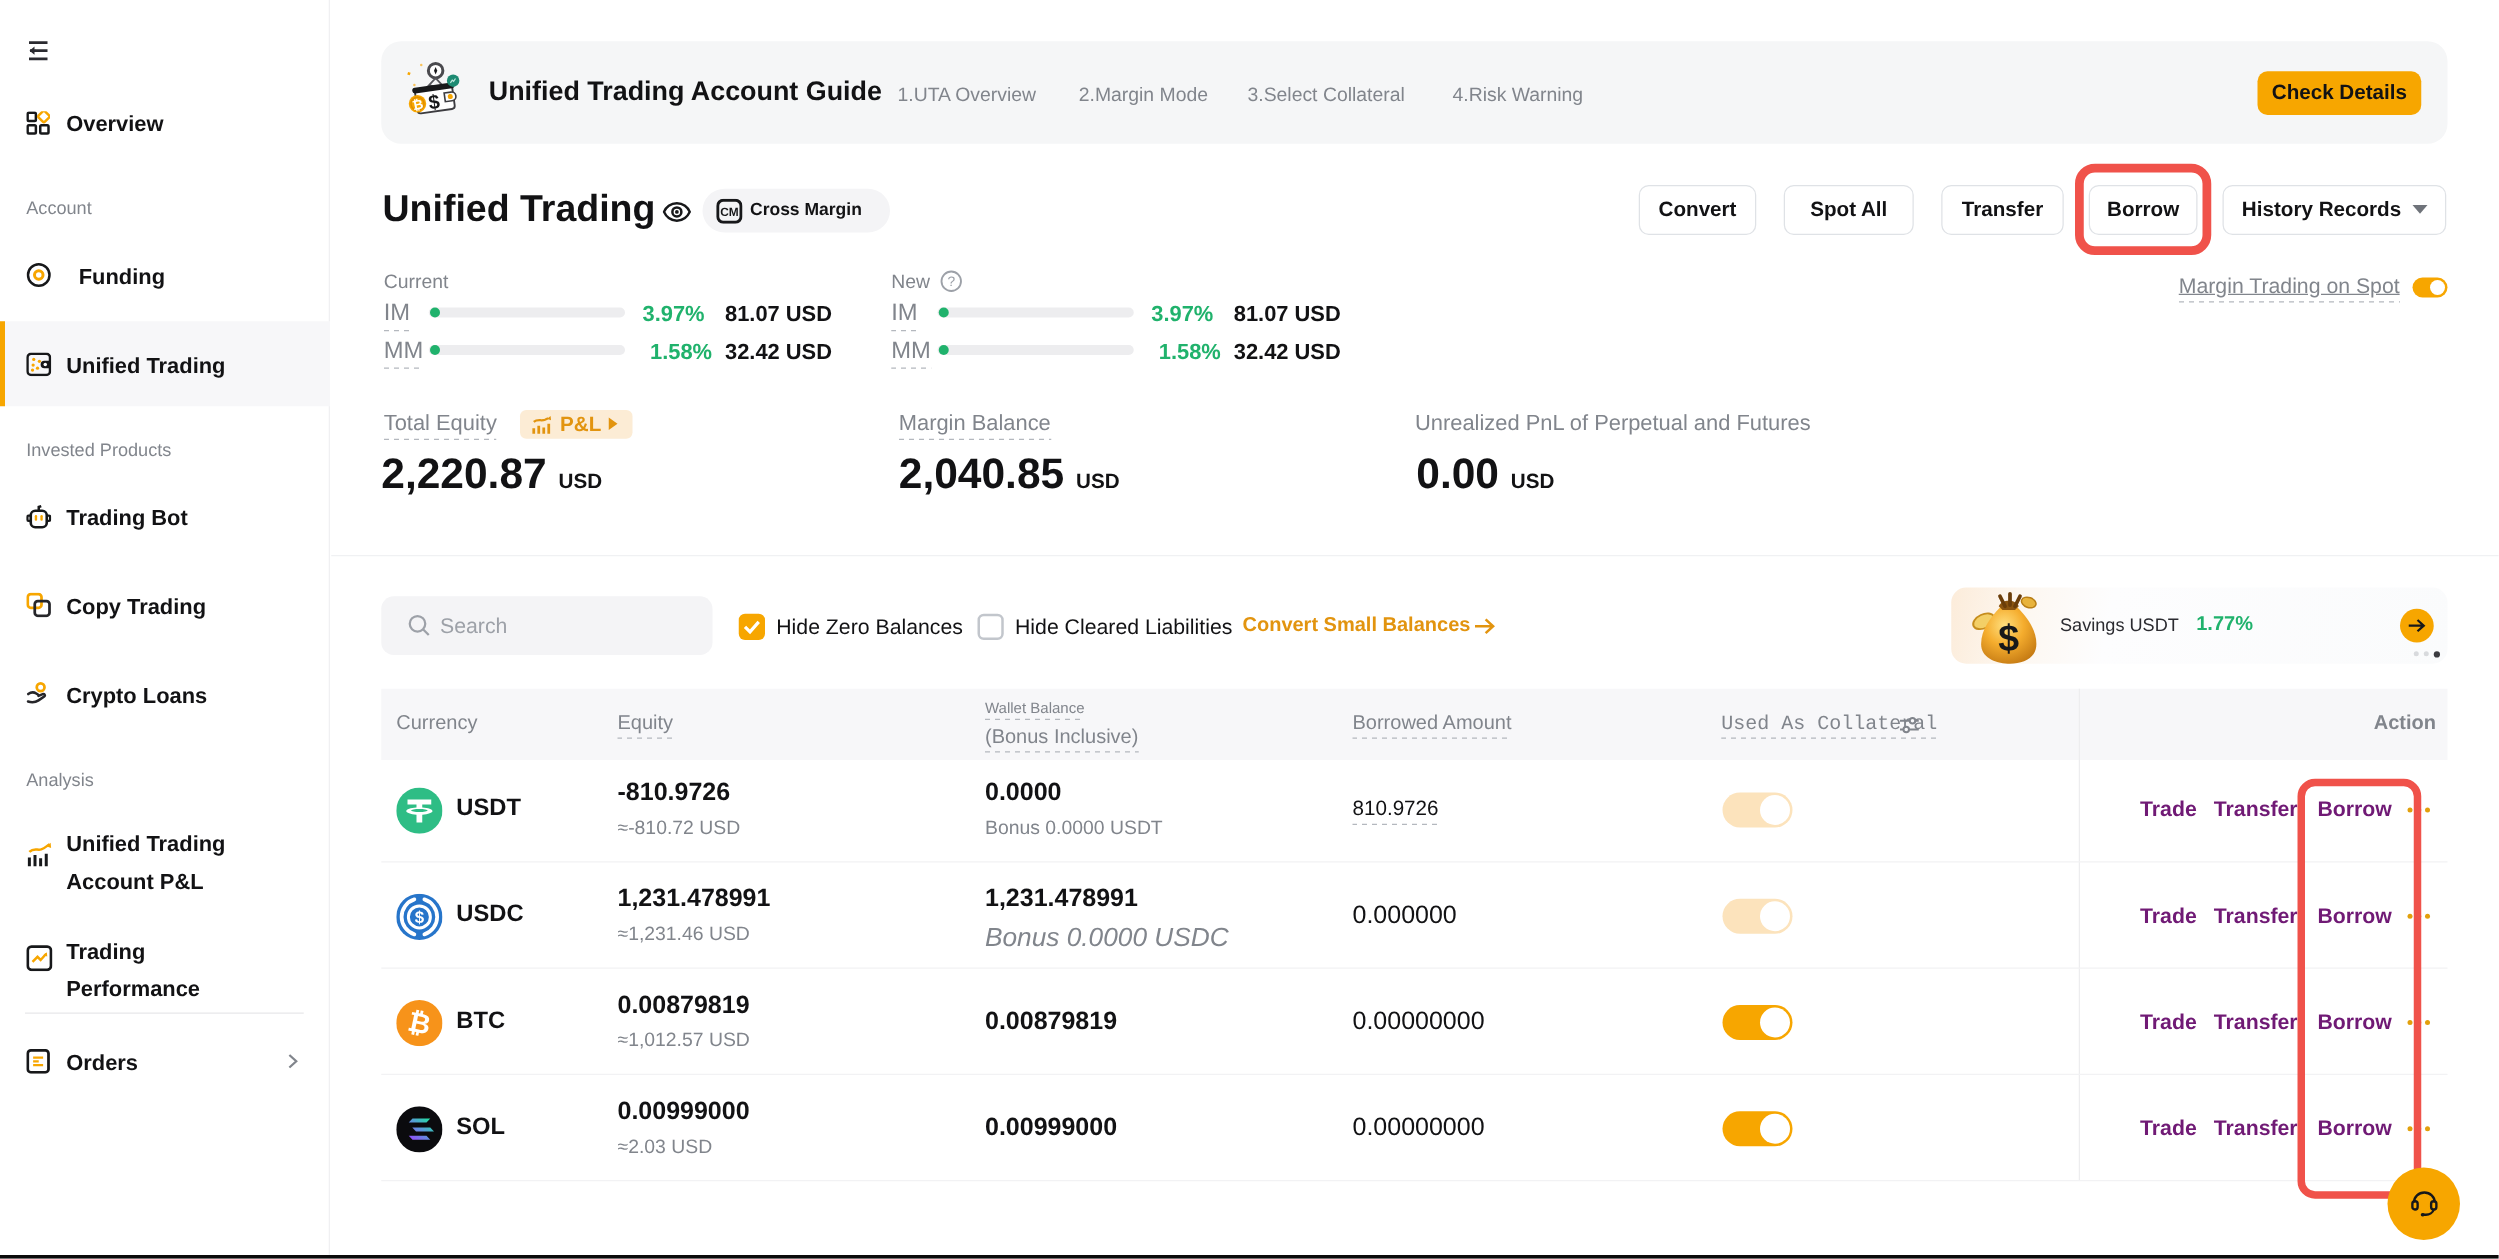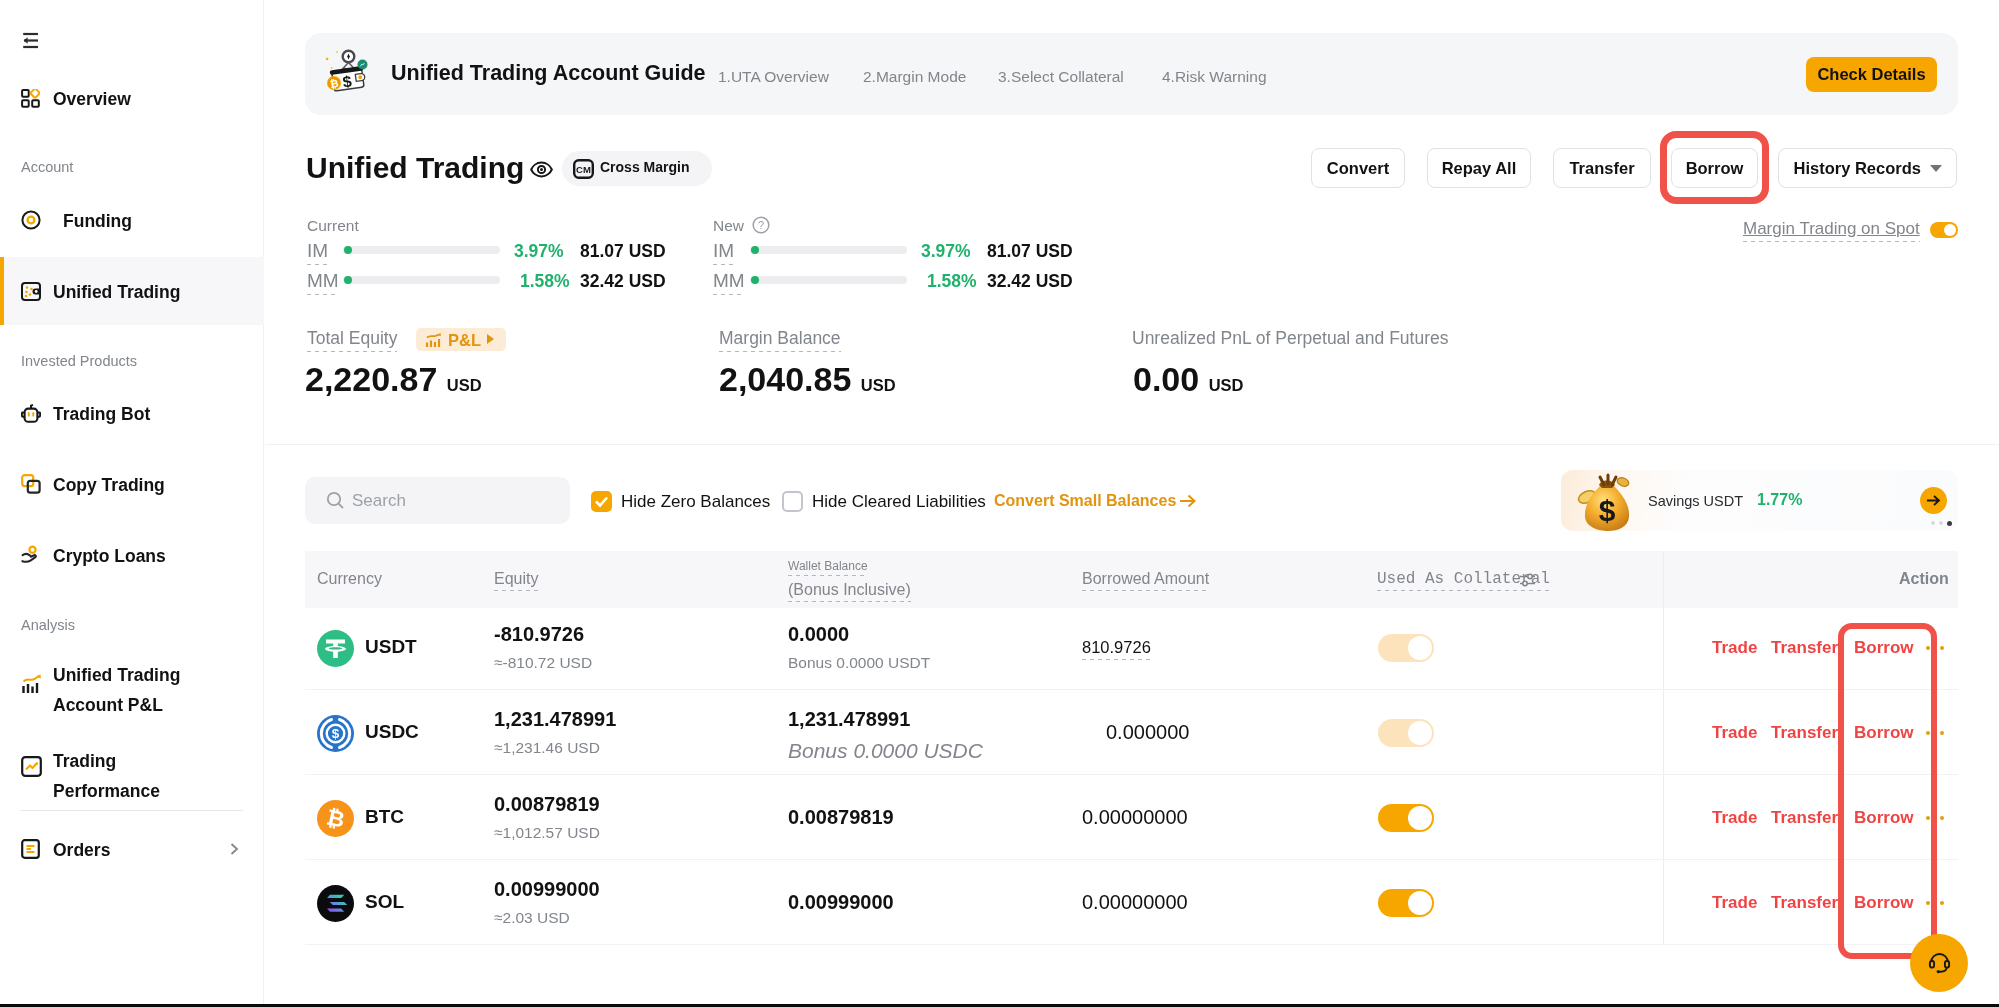--- a/index.html
+++ b/index.html
@@ -2,21 +2,21 @@
 <html><head>
 <meta charset="utf-8">
 <style>
 * { margin:0; padding:0; box-sizing:border-box; }
 html,body { width:1999px; height:1007px; overflow:hidden; background:#fff;
   font-family:"Liberation Sans", sans-serif; color:#121214; }
 #root { position:relative; width:1999px; height:1007px; }
 .abs { position:absolute; }
 .gray { color:#81858c; }
 .green { color:#20b26c; }
-.otext { color:#ef4444; }
+.otext { color:#701a75; }
 .b { font-weight:bold; }
 .du { padding-bottom:3px; background-image:repeating-linear-gradient(90deg,#b4b8be 0 4px,rgba(0,0,0,0) 4px 8px); background-size:100% 1px; background-position:0 100%; background-repeat:no-repeat; }
 svg { display:block; }
 </style>
 </head>
 <body>
 <div id="root">
 
 <div class="abs" style="left:0;top:0;width:264px;height:1007px;background:#fff;border-right:1px solid #f0f0f2;"></div>
 
@@ -145,21 +145,21 @@
   <circle cx="11.5" cy="9.5" r="1.5" fill="#17181a"></circle>
 </svg>
 <div class="abs" style="left:562px;top:151px;width:150px;height:35px;background:#f4f4f6;border-radius:18px;"></div>
 <svg class="abs" style="left:573px;top:159px;" width="21" height="20" viewBox="0 0 21 20">
   <rect x="1.2" y="1.2" width="18.6" height="17.6" rx="4.5" fill="none" stroke="#17181a" stroke-width="2.4"></rect>
   <text x="10.5" y="14" font-size="9.5" font-weight="bold" fill="#17181a" text-anchor="middle" font-family="Liberation Sans">CM</text>
 </svg>
 <div class="abs b" style="left:600px;top:159px;font-size:14px;">Cross Margin</div>
 
 <div class="abs b" style="left:1311px;top:148px;width:94px;height:40px;border:1px solid #dfe2e6;border-radius:8px;font-size:16.5px;text-align:center;line-height:38px;">Convert</div>
-<div class="abs b" style="left:1427px;top:148px;width:104px;height:40px;border:1px solid #dfe2e6;border-radius:8px;font-size:16.5px;text-align:center;line-height:38px;">Repay All</div>
+<div class="abs b" style="left:1427px;top:148px;width:104px;height:40px;border:1px solid #dfe2e6;border-radius:8px;font-size:16.5px;text-align:center;line-height:38px;">Spot All</div>
 <div class="abs b" style="left:1553px;top:148px;width:98px;height:40px;border:1px solid #dfe2e6;border-radius:8px;font-size:16.5px;text-align:center;line-height:38px;">Transfer</div>
 <div class="abs b" style="left:1671px;top:148px;width:87px;height:40px;border:1px solid #dfe2e6;border-radius:8px;font-size:16.5px;text-align:center;line-height:38px;">Borrow</div>
 <div class="abs b" style="left:1778px;top:148px;width:179px;height:40px;border:1px solid #dfe2e6;border-radius:8px;font-size:16.5px;text-align:center;line-height:38px;">History Records <span style="display:inline-block;width:0;height:0;border-left:6px solid transparent;border-right:6px solid transparent;border-top:7px solid #6f737a;vertical-align:2px;margin-left:4px;"></span></div>
 
 <div class="abs" style="left:1660px;top:131px;width:109px;height:73px;border:7px solid #f0524a;border-radius:16px;"></div>
 
 <div class="abs gray" style="left:307px;top:217px;font-size:15.5px;text-align:right;">Current</div>
 <div class="abs gray du" style="left:307px;top:240px;font-size:19px;">IM</div>
 <div class="abs" style="left:343px;top:246px;width:157px;height:8px;background:#ededef;border-radius:4px;"></div>
 <div class="abs" style="left:344px;top:246px;width:8px;height:8px;background:#20b26c;border-radius:4px;"></div>
@@ -301,21 +301,21 @@
   <circle cx="18.5" cy="18.5" r="18.5" fill="#2775ca"></circle>
   <path d="M14.5 4.5 A14.7 14.7 0 0 0 14.5 32.5 M22.5 4.5 A14.7 14.7 0 0 1 22.5 32.5" fill="none" stroke="#fff" stroke-width="3" stroke-linecap="round"></path>
   <circle cx="18.5" cy="18.5" r="8.8" fill="none" stroke="#fff" stroke-width="2.4"></circle>
   <text x="18.5" y="23.3" font-size="13.5" font-weight="bold" fill="#fff" text-anchor="middle" font-family="Liberation Sans">$</text>
 </svg>
 <div class="abs b" style="left:365px;top:721px;font-size:19px;">USDC</div>
 <div class="abs b" style="left:494px;top:708px;font-size:20px;">1,231.478991</div>
 <div class="abs gray" style="left:494px;top:739px;font-size:15.5px;">≈1,231.46 USD</div>
 <div class="abs b" style="left:788px;top:708px;font-size:20px;">1,231.478991</div>
 <div class="abs gray" style="left:788px;top:739px;font-size:21px;font-style:italic;">Bonus 0.0000 USDC</div>
-<div class="abs" style="left:1082px;top:721px;font-size:20px;margin-left:24px;">0.000000</div>
+<div class="abs" style="left:1082px;top:721px;font-size:20px;">0.000000</div>
 <div class="abs" style="left:1378px;top:719px;width:56px;height:28px;background:#fce3bc;border-radius:14px;"></div>
 <div class="abs" style="left:1408px;top:721px;width:24px;height:24px;background:#fff;border-radius:12px;"></div>
 <div class="abs b otext" style="left:1712px;top:723px;font-size:17px;">Trade</div>
 <div class="abs b otext" style="left:1771px;top:723px;font-size:17px;">Transfer</div>
 <div class="abs b otext" style="left:1854px;top:723px;font-size:17px;">Borrow</div>
 <div class="abs" style="left:1926px;top:731px;width:4px;height:4px;border-radius:2px;background:#e2a00c;"></div>
 <div class="abs" style="left:1933px;top:731px;width:4px;height:4px;border-radius:2px;background:#e2a00c;"></div>
 <div class="abs" style="left:1940px;top:731px;width:4px;height:4px;border-radius:2px;background:#e2a00c;"></div>
 
 <svg class="abs" style="left:317px;top:800px;" width="37" height="37" viewBox="0 0 37 37">

